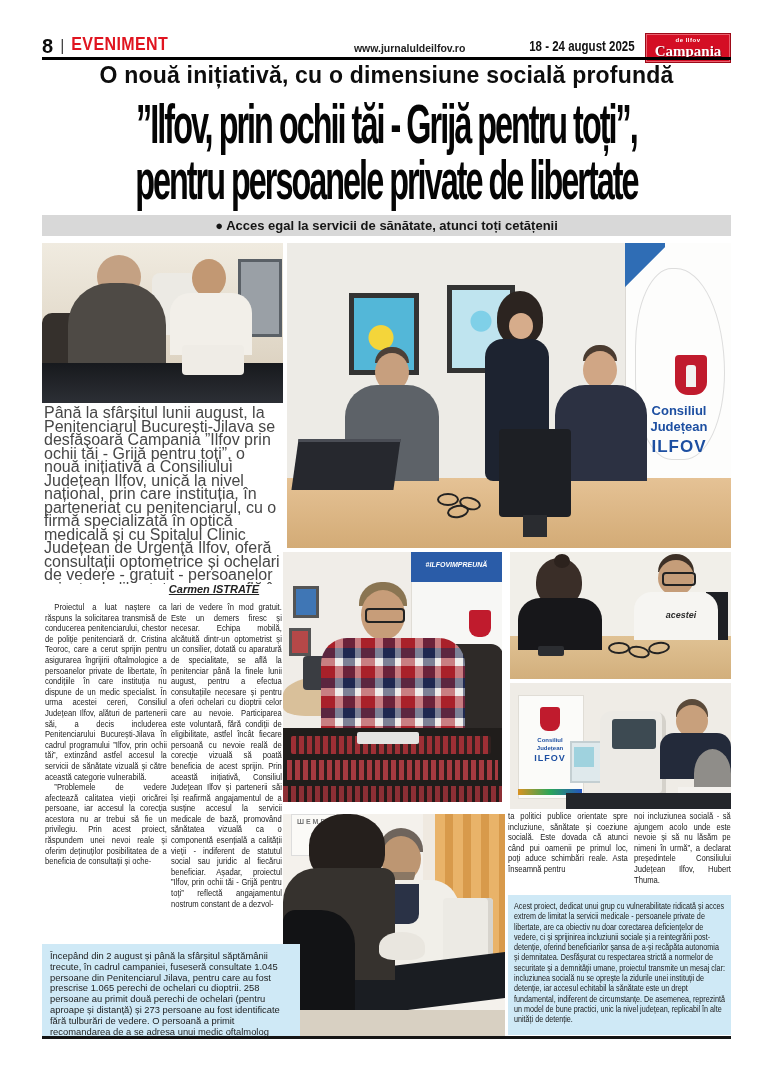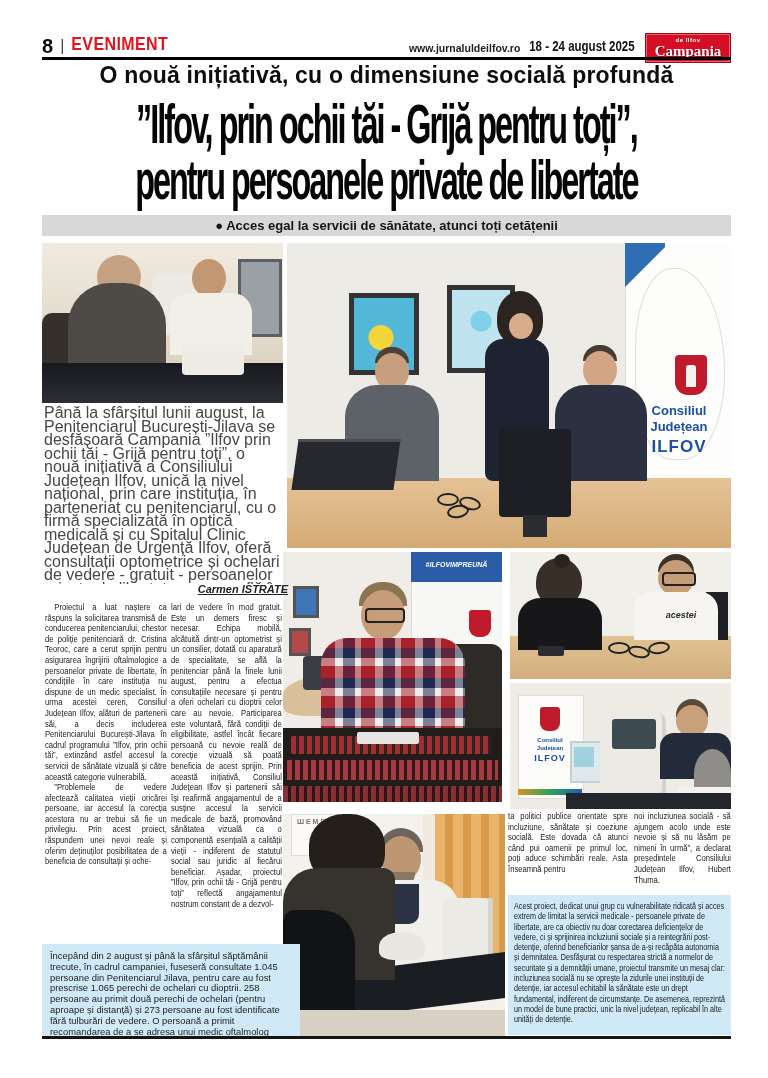--- a/index.html
+++ b/index.html
@@ -9,21 +9,21 @@
     color:#161616;
   }
   
   .hdr { position:absolute; left:42px; top:31px; width:689px; height:26px;
          display:flex; align-items:flex-end; }
   .pageno { font-size:20px; font-weight:800; color:#0c0c0c; line-height:22px;}
   .hdr-div { font-size:16px; color:#444; margin:0 7px; line-height:22px;}
   .section { font-size:16px; font-weight:800; color:#e01520; letter-spacing:.4px;
              line-height:22px; transform:scale(1,1.15); transform-origin:left bottom;}
   .hdr-spacer { flex:1; }
-  .website { font-size:10.5px; font-weight:700; color:#222; line-height:18px;}
+  .website { font-size:10.5px; font-weight:700; color:#222; margin-right:55px; line-height:18px;}
   .issuedate { font-size:12.5px; font-weight:700; color:#111; margin-right:10px; line-height:18px;
                transform:scale(.92,1.15); transform-origin:right bottom;}
   .logo { width:84px; height:28px; background:#d40e24; border:1px solid #9d0a18;
           box-shadow:inset 0 0 0 1px #e8606e; display:flex; flex-direction:column;
           align-items:center; justify-content:center; margin-bottom:-6px;}
   .logo-top { font-size:6px; font-weight:700; color:#fff; line-height:7px; letter-spacing:.5px;}
   .logo-main { font-size:15px; font-weight:800; color:#fff; line-height:15px;
                font-family:"Liberation Serif", serif; text-shadow:1px 1px 0 #7e0712;}
   .rule1 { position:absolute; left:42px; top:57px; width:689px; height:3px; background:#000; }
   .rule2 { position:absolute; left:42px; top:1036px; width:689px; height:3px; background:#141414; }
@@ -47,21 +47,21 @@
   #photoB { left:287px; top:243px; width:444px; height:305px; background:#edebe6;}
   #photoC { left:283px; top:552px; width:219px; height:250px; background:#f0ede8;}
   #photoD { left:510px; top:552px; width:221px; height:127px; background:#f1efe9;}
   #photoE { left:510px; top:683px; width:221px; height:126px; background:#efece6;}
   #photoF { left:283px; top:814px; width:222px; height:222px; background:#f4f1ec;}
   .banner-txt { color:#1d4fa1; font-weight:800; text-align:center; }
 
   
   .intro { position:absolute; left:44px; top:406px; width:239px; height:178px;
            font-size:16px; line-height:13.5px; color:#474747; overflow:hidden;}
-  .byline { position:absolute; left:140px; top:583px; width:148px; text-align:right;
+  .byline { position:absolute; left:140px; top:583px; width:148px; text-align:center;
             font-style:italic; font-weight:700; font-size:11px; color:#222;
             text-decoration:underline;}
   .col { position:absolute; overflow:hidden; }
   #col1 { left:45px;  top:602px; width:122px; height:341px; }
   #col2 { left:171px; top:602px; width:111px; height:341px; }
   #col3 { left:508px; top:811px; width:120px; height:94px; }
   #col4 { left:634px; top:811px; width:97px;  height:94px; }
   .colinner { transform:scale(.85,1); transform-origin:0 0; width:117.5%;
               font-size:9px; line-height:10.6px; text-align:justify; color:#1a1a1a;}
   .colinner p { margin:0; text-indent:11px; }

